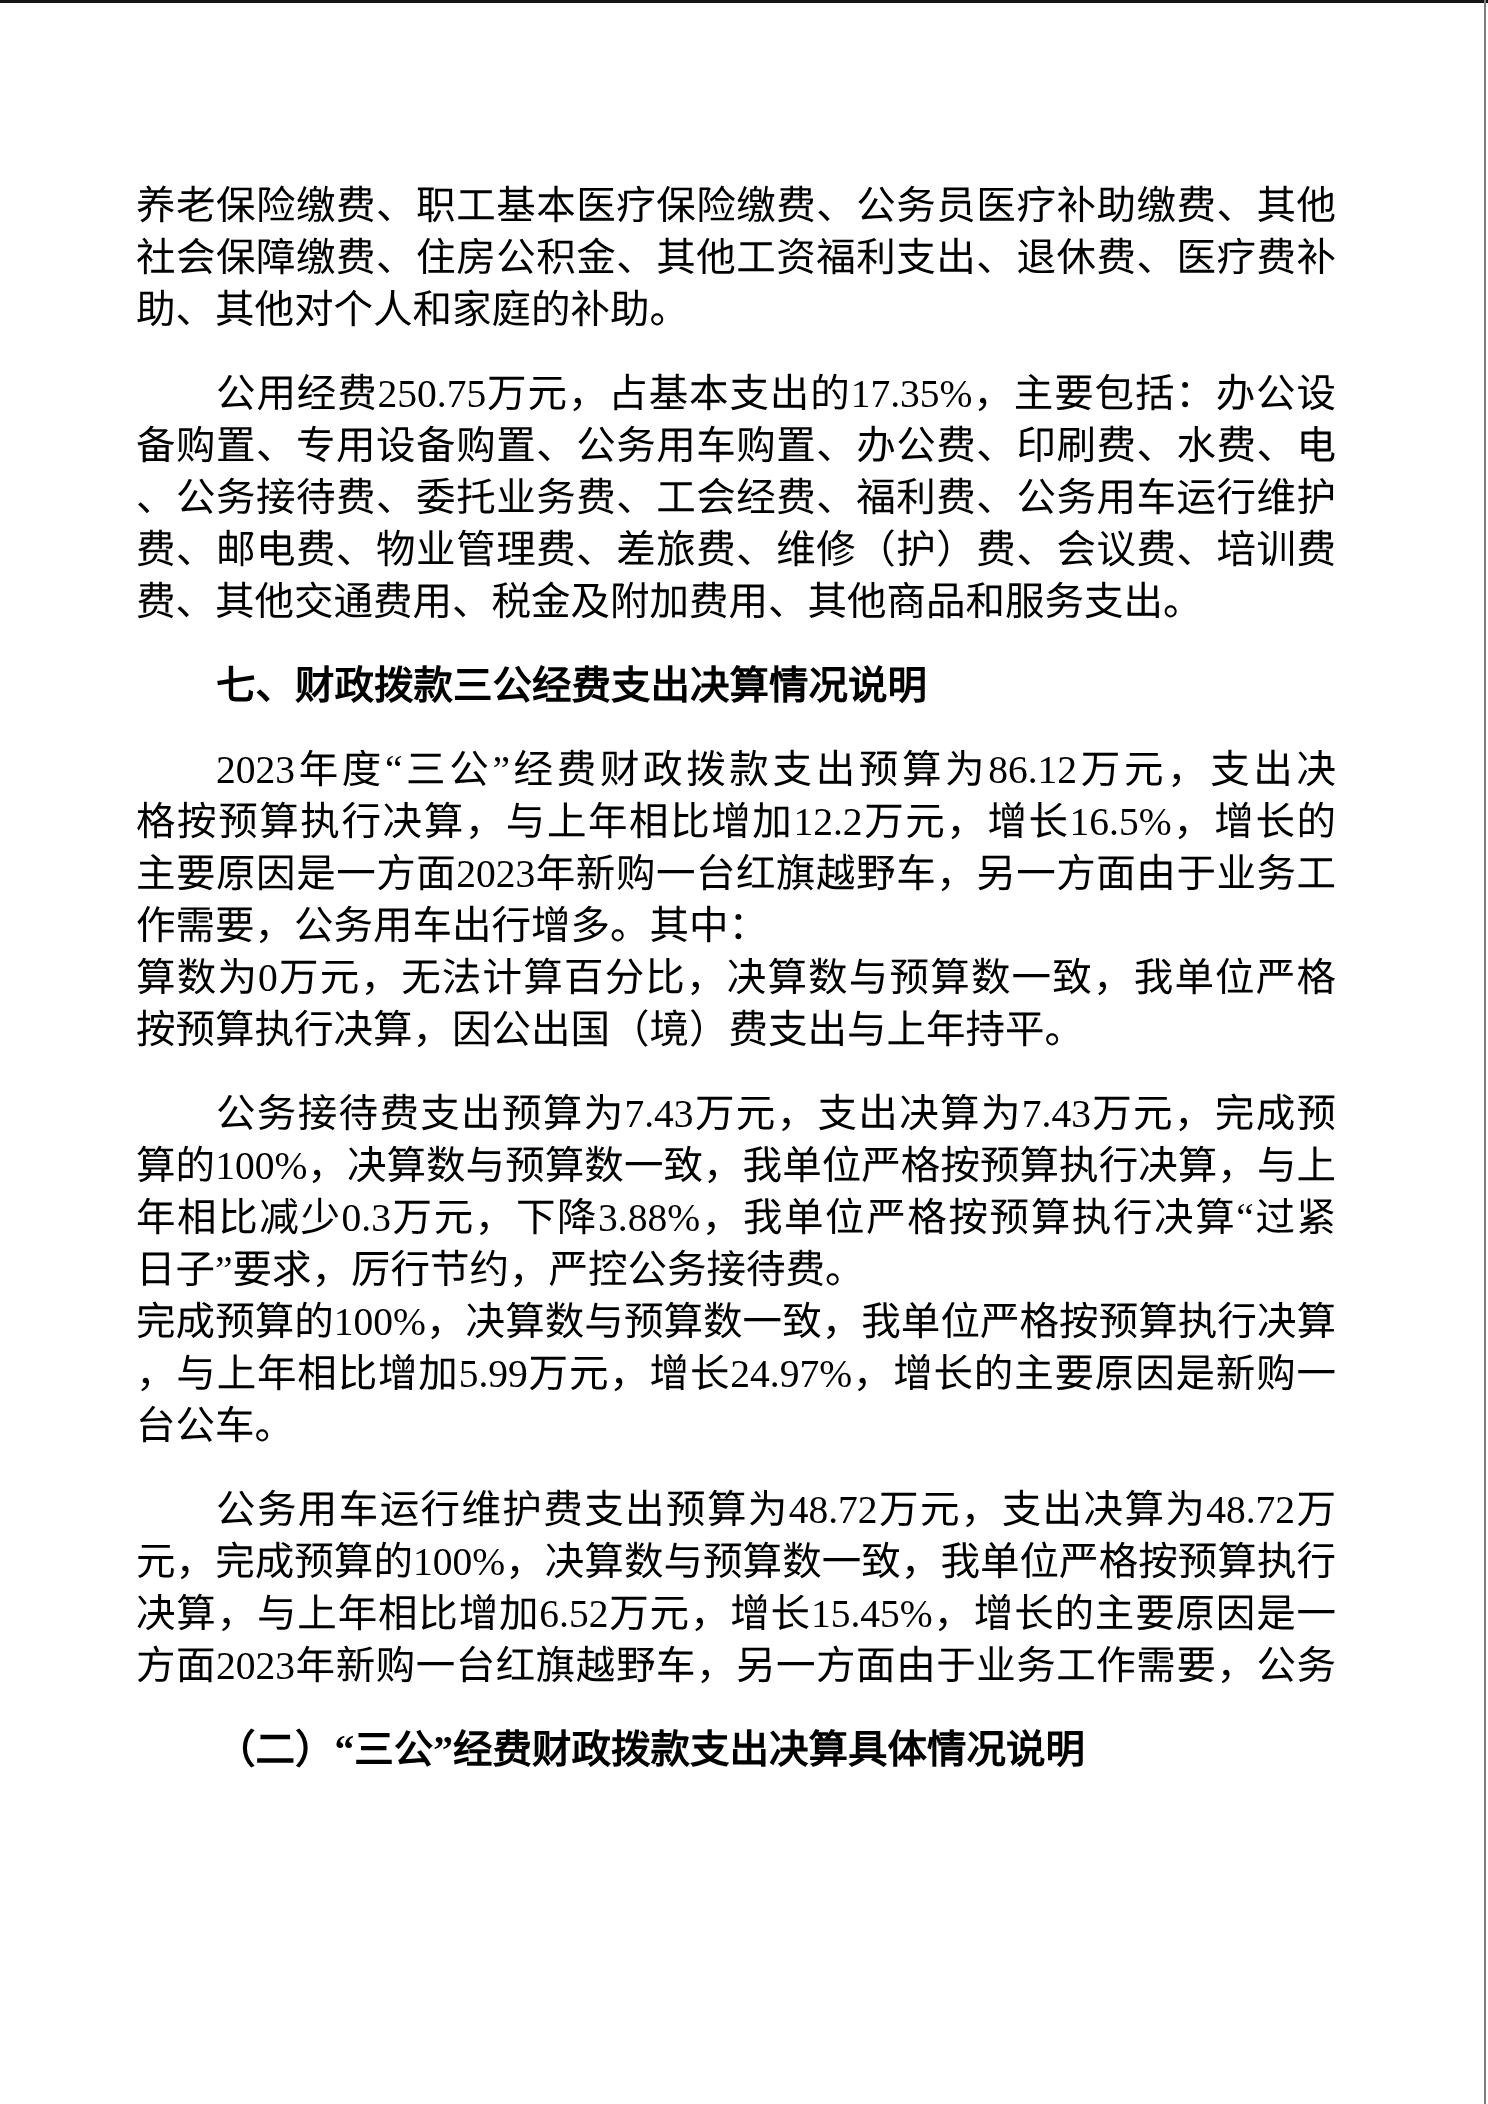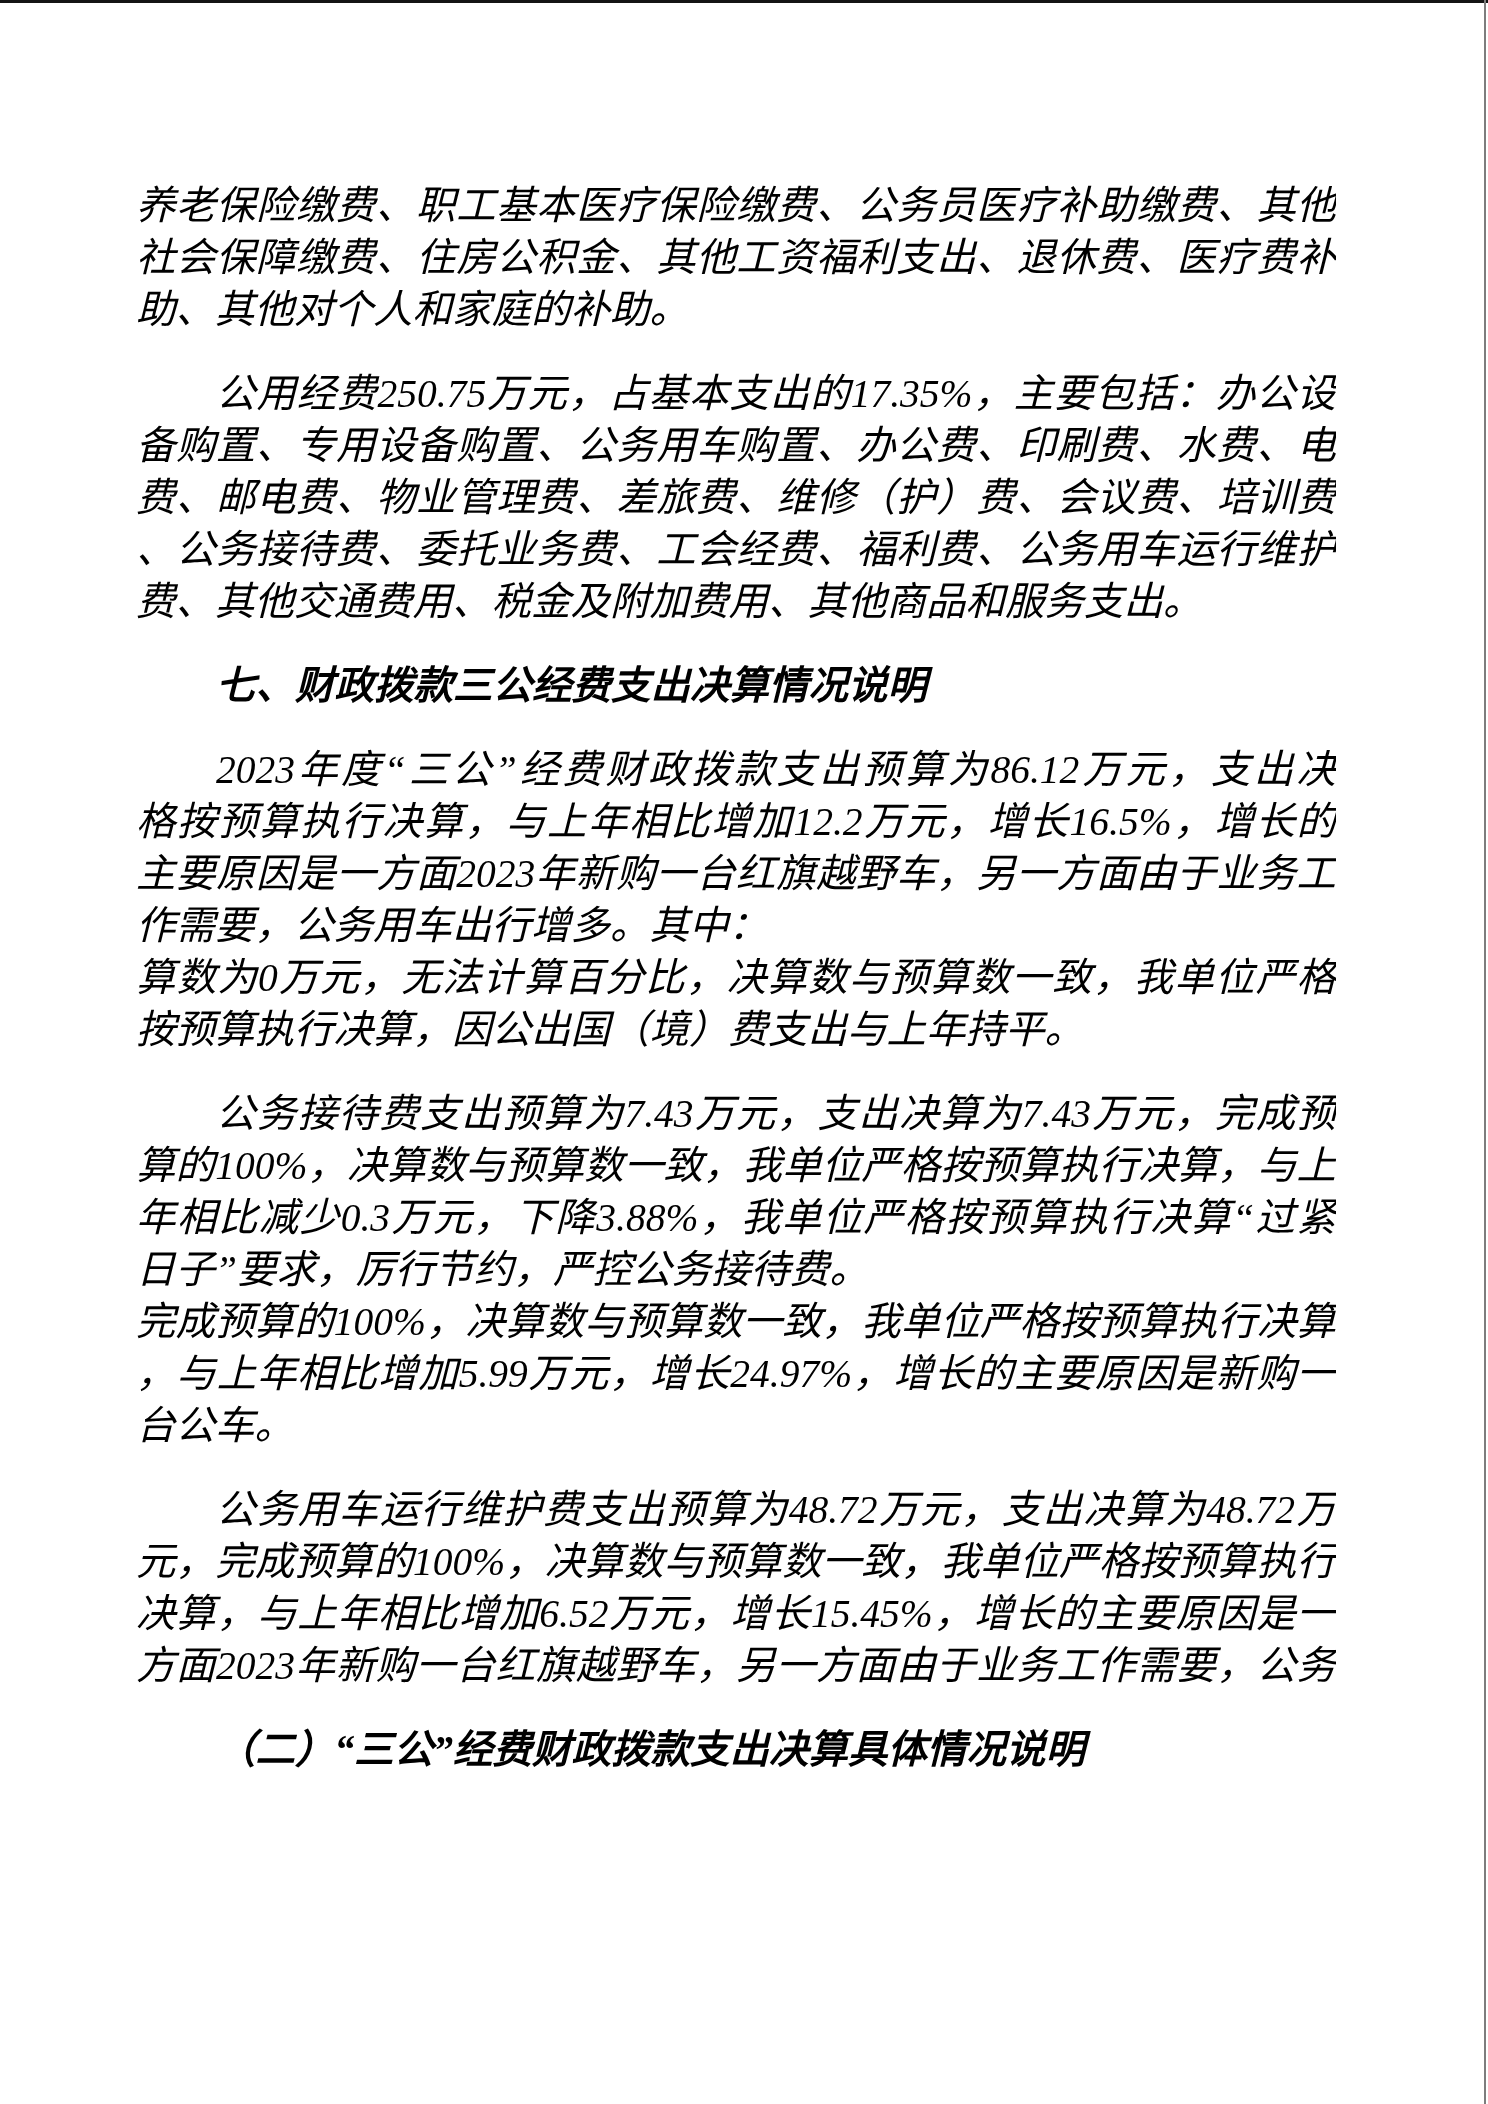--- a/index.html
+++ b/index.html
@@ -11,21 +11,20 @@
     position: relative;
     font-family: "Liberation Serif", serif;
     overflow: hidden;
   }
   .page {
     position: absolute;
     left: 0; top: 0;
     width: 1488px;
     height: 2104px;
     background: #ffffff;
-    font-style: italic;
   }
   .top-border {
     position: absolute;
     left: 0; top: 0;
     width: 1488px;
     height: 3px;
   }
   .right-border {
     position: absolute;
     top: 0;
@@ -63,22 +62,22 @@
 
 <div class="page" style="background: rgb(255, 255, 255);">
   <div class="top-border" style="background: rgb(20, 20, 20);"></div>
   <div class="right-border" style="background: rgb(125, 125, 125);"></div>
   <div class="text-block" style="color: rgb(0, 0, 0);">
       <div class="line j">养老保险缴费、职工基本医疗保险缴费、公务员医疗补助缴费、其他</div>
       <div class="line j">社会保障缴费、住房公积金、其他工资福利支出、退休费、医疗费补</div>
       <div class="line">助、其他对个人和家庭的补助。</div>
       <div class="line j ind">公用经费250.75万元，占基本支出的17.35%，主要包括：办公设</div>
       <div class="line j">备购置、专用设备购置、公务用车购置、办公费、印刷费、水费、电</div>
+      <div class="line j">、公务接待费、委托业务费、工会经费、福利费、公务用车运行维护</div>
       <div class="line j">费、邮电费、物业管理费、差旅费、维修（护）费、会议费、培训费</div>
-      <div class="line j">、公务接待费、委托业务费、工会经费、福利费、公务用车运行维护</div>
       <div class="line">费、其他交通费用、税金及附加费用、其他商品和服务支出。</div>
       <div class="line ind b">七、财政拨款三公经费支出决算情况说明</div>
       <div class="line j ind">2023年度“三公”经费财政拨款支出预算为86.12万元，支出决</div>
       <div class="line j">格按预算执行决算，与上年相比增加12.2万元，增长16.5%，增长的</div>
       <div class="line j">主要原因是一方面2023年新购一台红旗越野车，另一方面由于业务工</div>
       <div class="line">作需要，公务用车出行增多。其中：</div>
       <div class="line j">算数为0万元，无法计算百分比，决算数与预算数一致，我单位严格</div>
       <div class="line">按预算执行决算，因公出国（境）费支出与上年持平。</div>
       <div class="line j ind">公务接待费支出预算为7.43万元，支出决算为7.43万元，完成预</div>
       <div class="line j">算的100%，决算数与预算数一致，我单位严格按预算执行决算，与上</div>

